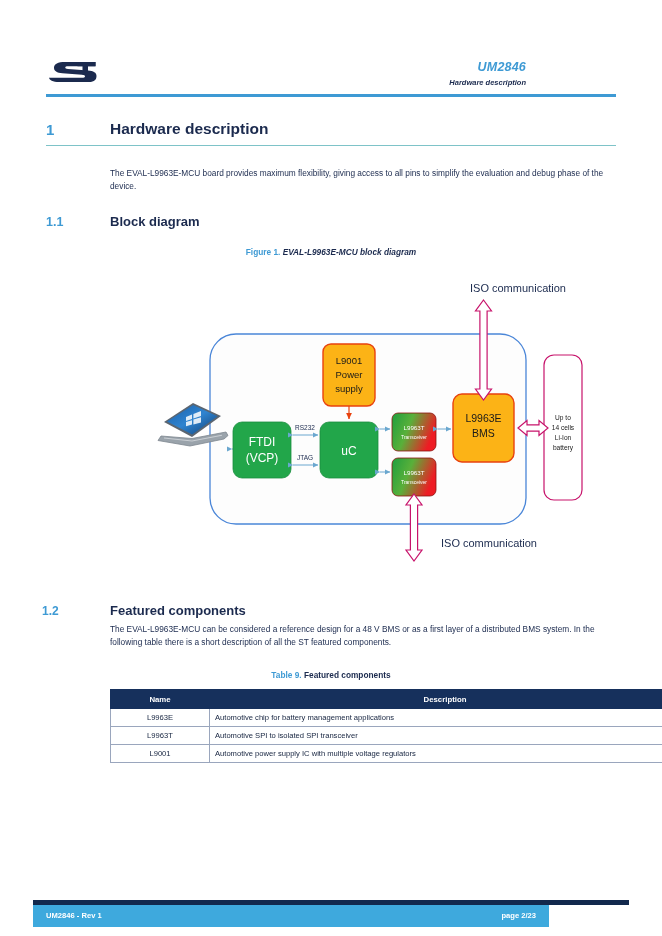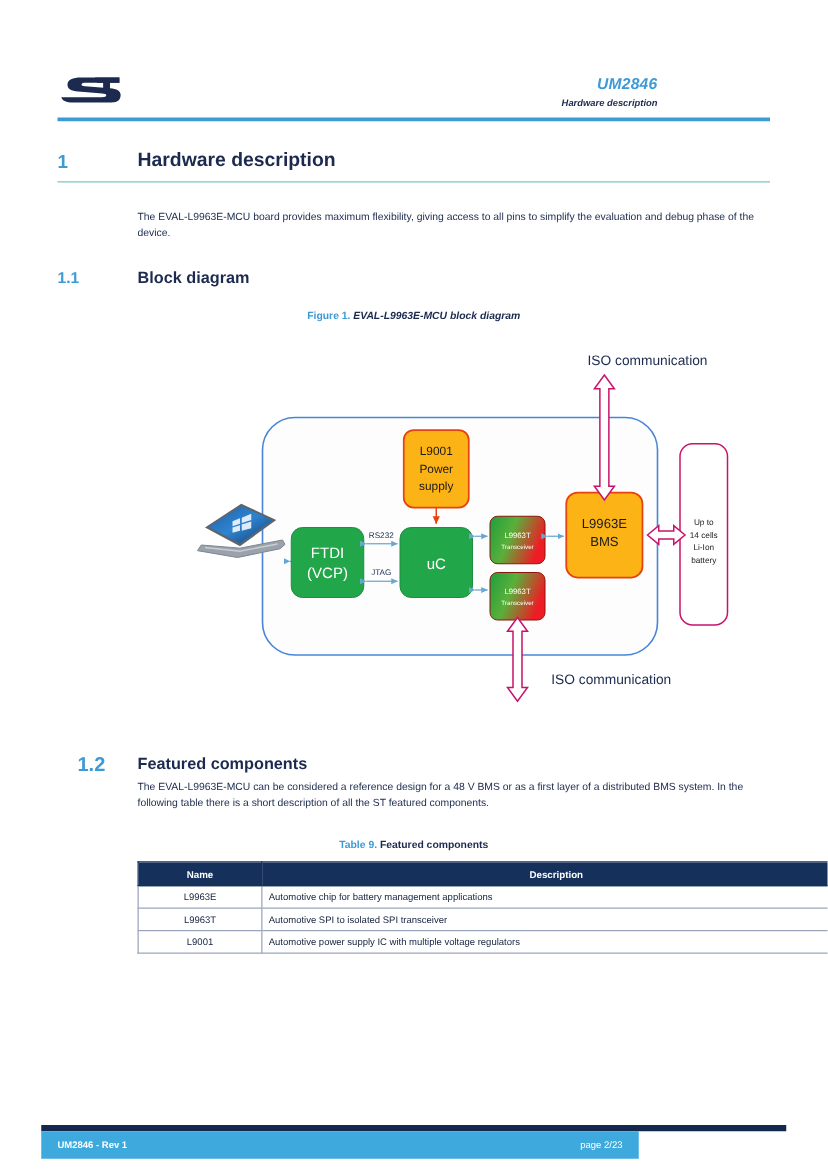--- a/index.html
+++ b/index.html
@@ -75,21 +75,21 @@
   #sec1-rule {
     position: absolute;
     left: 46px; top: 145px;
     width: 570px; height: 1.4px;
     background: #7ec3c8;
   }
 
   #sec11-num   { left: 46px;  top: 215px; font-size: 12.5px; }
   #sec11-title { left: 110px; top: 214px; font-size: 13px; }
 
-  #sec12-num   { left: 62px;  top: 604px; font-size: 16px; }
+  #sec12-num   { left: 42px;  top: 604px; font-size: 12px; }
   #sec12-title { left: 110px; top: 603px; font-size: 13px; }
 
   
   .body-par {
     position: absolute;
     font-size: 8.3px;
     line-height: 12.6px;
     color: #1b2a4e;
   }
   #intro-par   { left: 110px; top: 167px; width: 500px; }
@@ -166,35 +166,35 @@
   }
   #footer-darkbar {
     position: absolute;
     left: 33px; top: 0;
     width: 596px; height: 5px;
     background: #12294d;
   }
   #footer-bar {
     position: absolute;
     left: 33px; top: 5px;
-    width: 478px; height: 22px;
+    width: 516px; height: 22px;
     background: #3ea9dd;
   }
   #footer-left {
     position: absolute;
     left: 13px; top: 6px;
     font-size: 7.6px;
     font-weight: bold;
     color: #ffffff;
   }
   #footer-right {
     position: absolute;
     right: 13px; top: 6px;
     font-size: 7.6px;
-    font-weight: normal;
+    font-weight: bold;
     color: #ffffff;
   }
 </style>
 </head>
 <body>
 
 <div id="page-header">
   <div id="st-logo">
     <svg width="52" height="24" viewBox="0 0 104 48">
       <path d="M6 34 C6 41, 14 44, 26 44 L86 44 C97 44, 101 39, 101 32 C101 25, 95 22, 84 21 L44 18 C40 17.7, 38.5 16.8, 38.5 15.2 C38.5 13.4, 40.2 12.4, 45 12.4 L99 12.4 L99 4 L38 4 C24 4, 16 8, 16 15.6 C16 22.4, 21.6 25.6, 33 26.5 L72 29.4 C76.3 29.7, 78 30.6, 78 32.3 C78 34.2, 76 35.4, 71 35.4 L6 35.4 Z" fill="#1b2a4e"></path>

